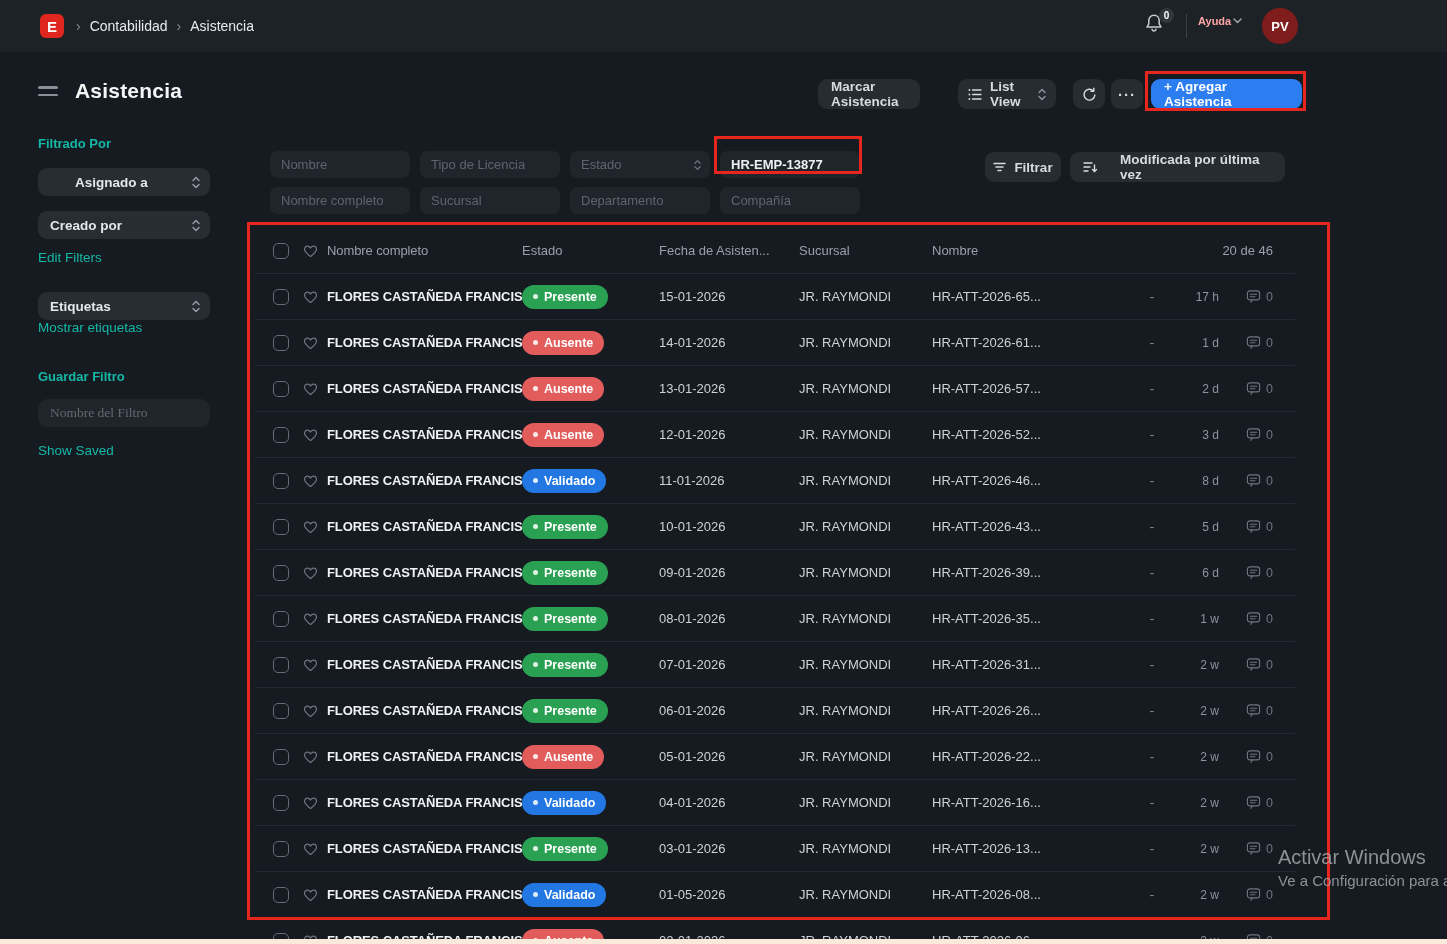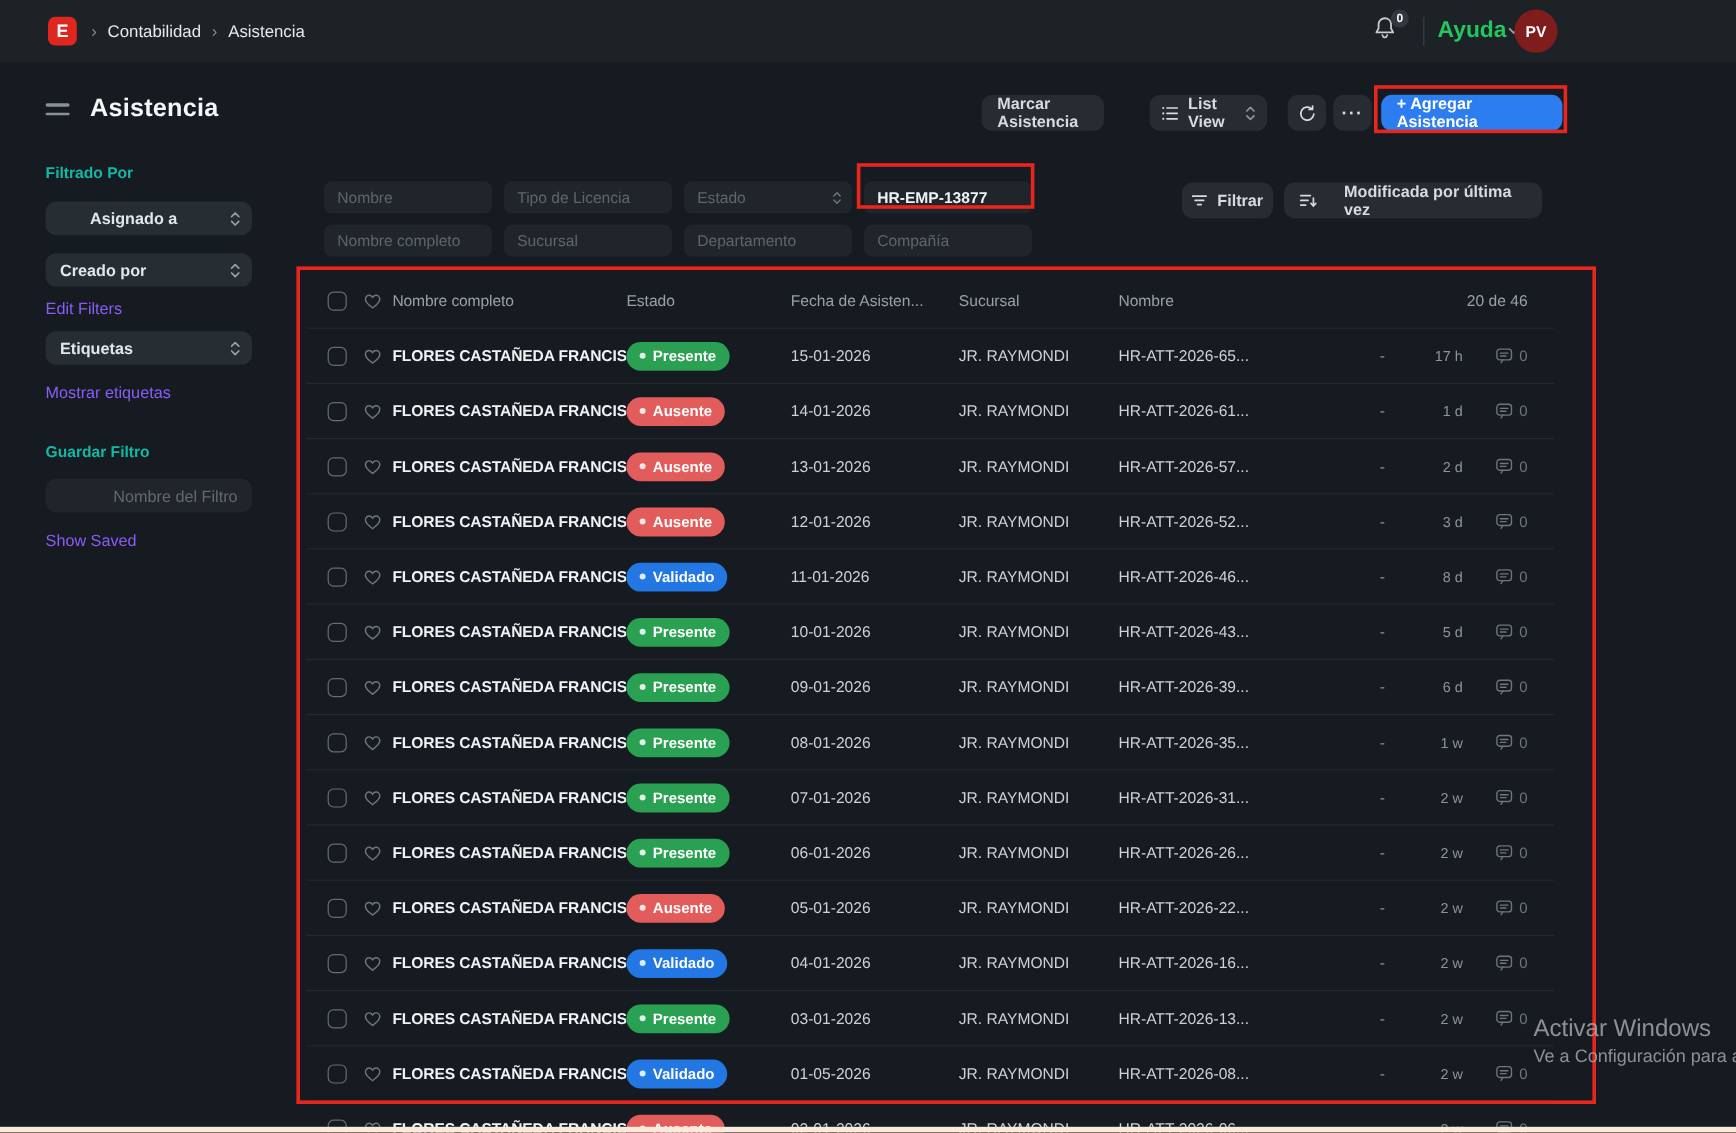--- a/index.html
+++ b/index.html
@@ -12,35 +12,35 @@
   }
   
   .navbar { position:absolute; top:0; left:0; width:1447px; height:52px; background:#1d2227; display:flex; align-items:center; }
   .logo { position:absolute; left:40px; top:14px; width:24px; height:24px; background:#e0271f; border-radius:6px; color:#fff; font-weight:700; font-size:15px; display:flex; align-items:center; justify-content:center; }
   .breadcrumb { position:absolute; left:76px; top:0; height:52px; display:flex; align-items:center; gap:9px; font-size:14px; color:#e7eaec; }
   .crumb-sep { color:#868d94; font-size:14px; }
   .searchbar { position:absolute; left:814px; top:8px; width:300px; height:35px; background:#262b31; border-radius:9px; display:flex; align-items:center; padding:0 12px; gap:9px; color:#969da4; font-size:13.5px; }
   .bell-wrap { position:absolute; left:1144px; top:12px; width:28px; height:28px; color:#c6cbd0; }
   .bell-badge { position:absolute; top:-4px; right:-2px; min-width:15px; height:15px; background:#31373d; border-radius:8px; color:#fff; font-size:10px; font-weight:700; display:flex; align-items:center; justify-content:center; padding:0 3px; }
   .nav-divider { position:absolute; left:1186px; top:14px; width:1px; height:24px; background:#3a4046; }
-  .help { position:absolute; left:1198px; top:15px; display:flex; align-items:center; gap:2px; font-size:19px; font-weight:600; color:#22c55e; }
+  .help { position:absolute; left:1198px; top:15px; display:flex; align-items:center; gap:2px; font-size:11px; font-weight:600; color:#fca5a5; }
   .avatar { position:absolute; left:1262px; top:8px; width:36px; height:36px; border-radius:50%; background:#7f1d1d; color:#fff; font-size:13px; font-weight:700; display:flex; align-items:center; justify-content:center; }
   
   .page-head-left { position:absolute; left:38px; top:79px; display:flex; align-items:center; gap:17px; }
   .side-toggle { width:20px; height:14px; display:flex; flex-direction:column; justify-content:space-between; padding:2px 0; }
   .side-toggle span { display:block; height:2.5px; background:#8a9097; border-radius:2px; }
   .page-title { font-size:21px; font-weight:700; color:#f4f6f7; letter-spacing:.2px; }
   .actions { position:absolute; top:79px; right:0; left:0; height:30px; }
   .btn { display:flex; align-items:center; justify-content:center; gap:8px; height:30px; background:#262c32; border-radius:9px; font-size:13.5px; font-weight:600; color:#d7dbdf; padding:0 13px; position:absolute; cursor:default; }
   .btn-primary { background:#2c7df0; color:#fff; }
   .icon-btn { padding:0; }
   .sb-label { position:absolute; font-size:13px; font-weight:600; color:#14b8a6; }
   .sb-select { position:absolute; width:172px; height:28px; background:#262d33; border-radius:9px; display:flex; align-items:center; justify-content:space-between; padding:0 10px 0 12px; font-size:13.5px; font-weight:600; color:#e4e7ea; }
-  .sb-link { position:absolute; font-size:13.5px; color:#8b5cf6; }
-  .sb-input { position:absolute; width:172px; height:28px; background:#1f252b; border:none; border-radius:9px; padding:0 12px; font-size:13.5px; color:#dfe3e6; font-family:Liberation Sans, sans-serif;text-align:right; }
+  .sb-link { position:absolute; font-size:13.5px; color:#14b8a6; }
+  .sb-input { position:absolute; width:172px; height:28px; background:#1f252b; border:none; border-radius:9px; padding:0 12px; font-size:13.5px; color:#dfe3e6; font-family:Liberation Serif, serif; }
   .sb-input::placeholder { color:#62696f; }
   
   .filter-input { position:absolute; width:140px; height:27px; background:#1f252b; border:none; border-radius:7px; padding:0 11px; font-size:13px; color:#eef1f3; font-family:inherit; font-weight:600; }
   .filter-input::placeholder { color:#5e656c; font-weight:400; }
   .filter-select { position:absolute; width:140px; height:27px; background:#1f252b; border-radius:7px; display:flex; align-items:center; justify-content:space-between; padding:0 9px 0 11px; font-size:13px; color:#5e656c; }
   
   .table { position:absolute; left:255px; top:228px; width:1040px; }
   .trow { display:flex; align-items:center; height:46px; padding-right:22px; border-top:1px solid #232930; }
   .trow.head { border-top:none; height:45px; }
   .cb { width:16px; height:16px; border:1.5px solid #656c73; border-radius:5px; margin-left:18px; flex:none; }
@@ -167,21 +167,21 @@
       <span>
           <svg width="8" height="13" viewBox="0 0 8 13">
             <path d="M1 4.5L4 1.5L7 4.5" fill="none" stroke="#9aa1a8" stroke-width="1.4" stroke-linecap="round" stroke-linejoin="round"></path>
             <path d="M1 8.5L4 11.5L7 8.5" fill="none" stroke="#9aa1a8" stroke-width="1.4" stroke-linecap="round" stroke-linejoin="round"></path>
           </svg>
         </span>
     </div>
 
     <a class="sb-link" style="left:38px; top:250px;">Edit Filters</a>
 
-    <div class="sb-select" style="left:38px; top:276px;">
+    <div class="sb-select" style="left:38px; top:292px;">
       <span>Etiquetas</span>
       <span>
           <svg width="8" height="13" viewBox="0 0 8 13">
             <path d="M1 4.5L4 1.5L7 4.5" fill="none" stroke="#9aa1a8" stroke-width="1.4" stroke-linecap="round" stroke-linejoin="round"></path>
             <path d="M1 8.5L4 11.5L7 8.5" fill="none" stroke="#9aa1a8" stroke-width="1.4" stroke-linecap="round" stroke-linejoin="round"></path>
           </svg>
         </span>
     </div>
 
     <a class="sb-link" style="left:38px; top:320px;">Mostrar etiquetas</a>

